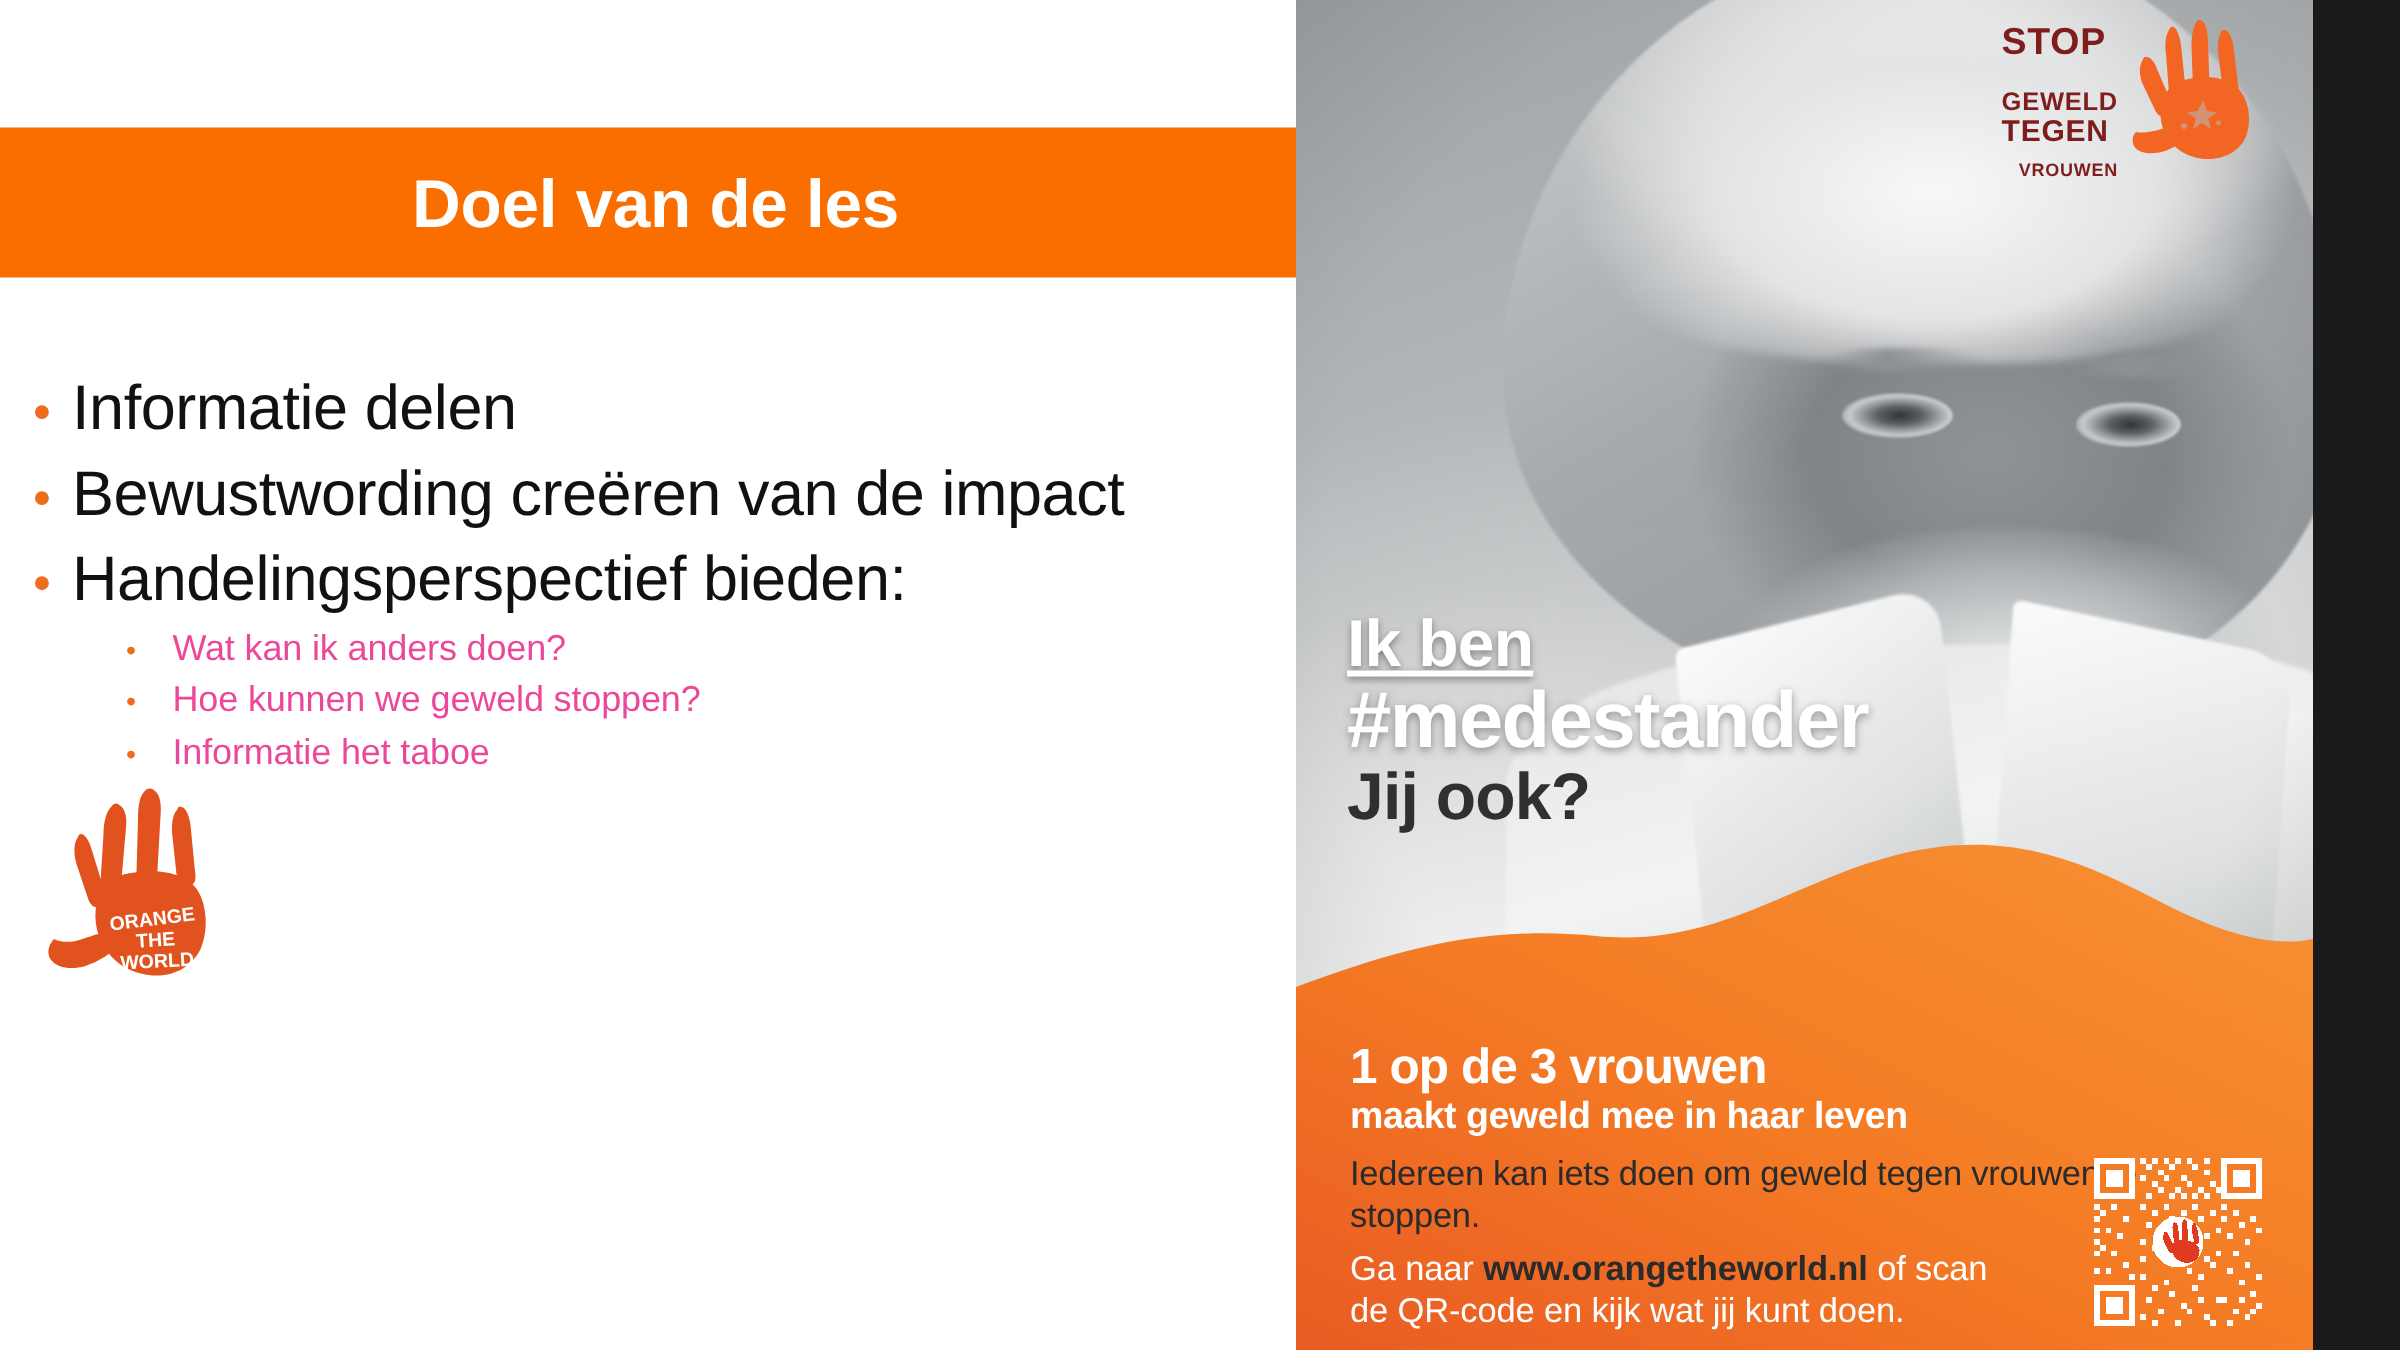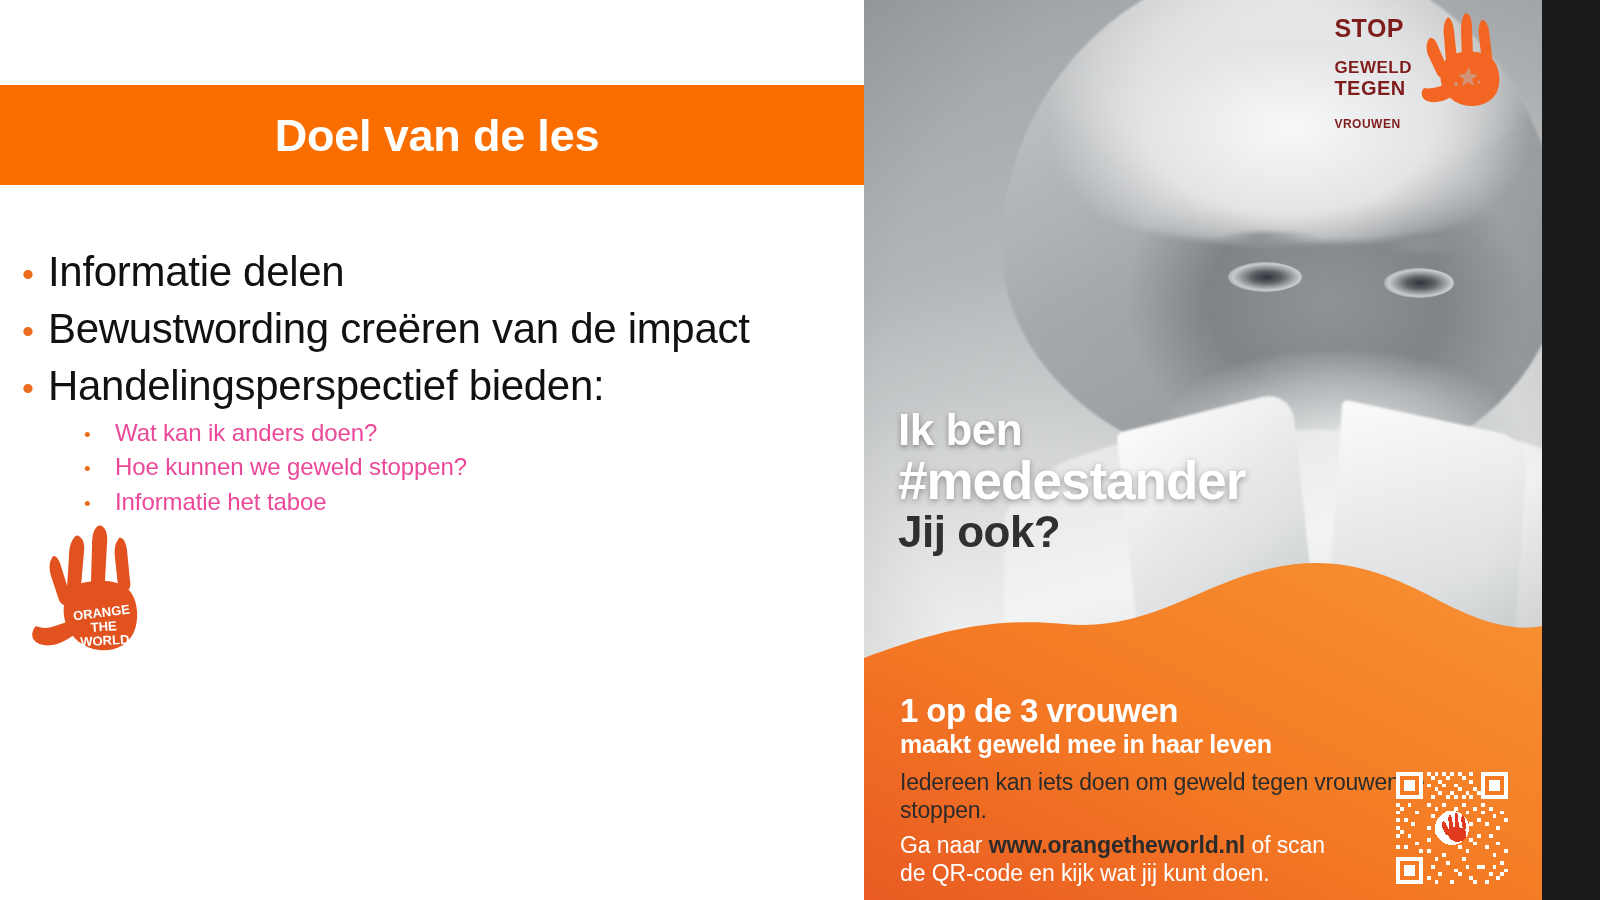--- a/index.html
+++ b/index.html
@@ -214,38 +214,39 @@
     color: #7f1d1d;
     font-weight: bold;
     line-height: 0.96;
     letter-spacing: 0.5px;
     text-align: left;
     padding-top: 4px;
   }
   .stop-words .w1 { font-size: 25px; display: block; }
   .stop-words .w2 { font-size: 17px; display: block; margin-top: 20px; }
   .stop-words .w3 { font-size: 20px; display: block; margin-top: 3px; }
-  .stop-words .w4 { font-size: 12px; display: block; margin-top: 20px; }
+  .stop-words .w4 { font-size: 12px; display: block; margin-top: 9px; text-align: right; }
   .stop-hand { width: 84px; height: 98px; }
   .stop-hand svg { width: 100%; height: 100%; display: block; }
 
   
   .poster-slogan {
     position: absolute;
     left: 34px;
     top: 408px;
     width: 620px;
   }
   .sl-1 {
     color: #ffffff;
     font-size: 44px;
     font-weight: bold;
     line-height: 1.0;
     text-shadow: 0 2px 5px rgba(60,60,60,0.55);
     letter-spacing: -0.5px;
+    text-decoration: underline;
   }
   .sl-2 {
     color: #ffffff;
     font-size: 53px;
     font-weight: bold;
     line-height: 1.02;
     margin-top: 2px;
     text-shadow: 0 2px 6px rgba(60,60,60,0.5);
     letter-spacing: -1px;
   }

